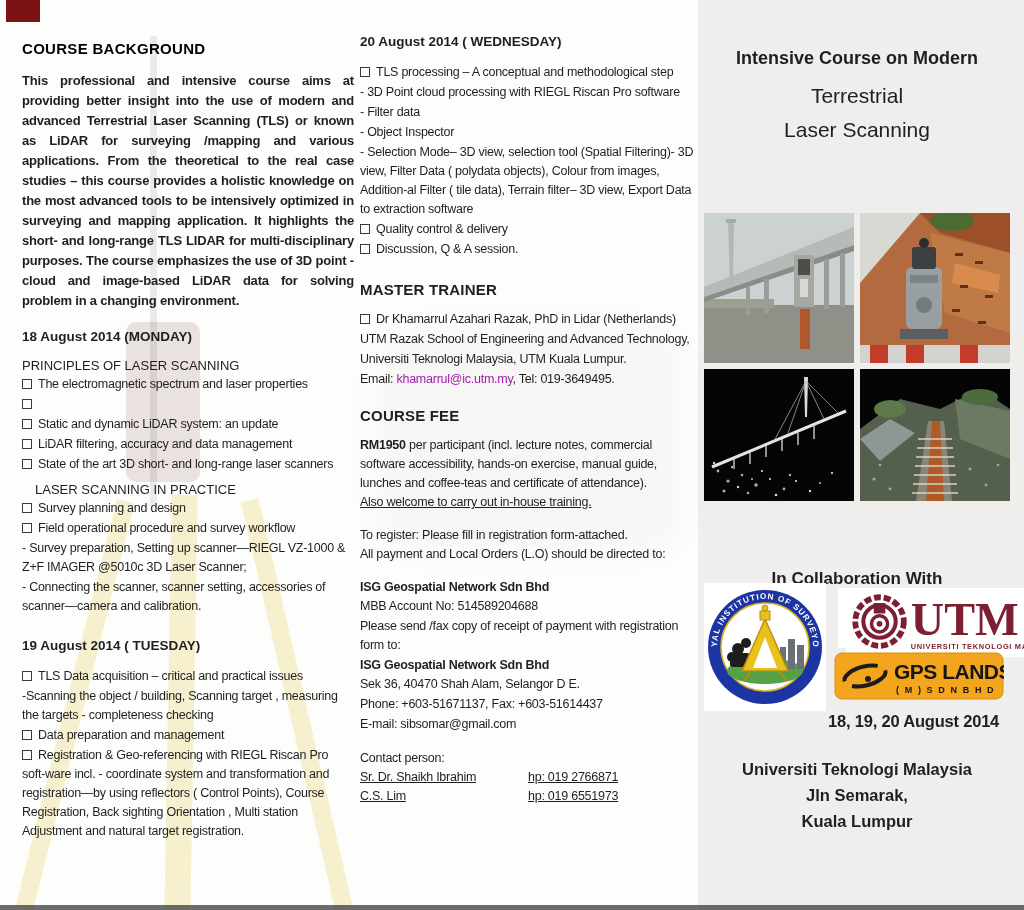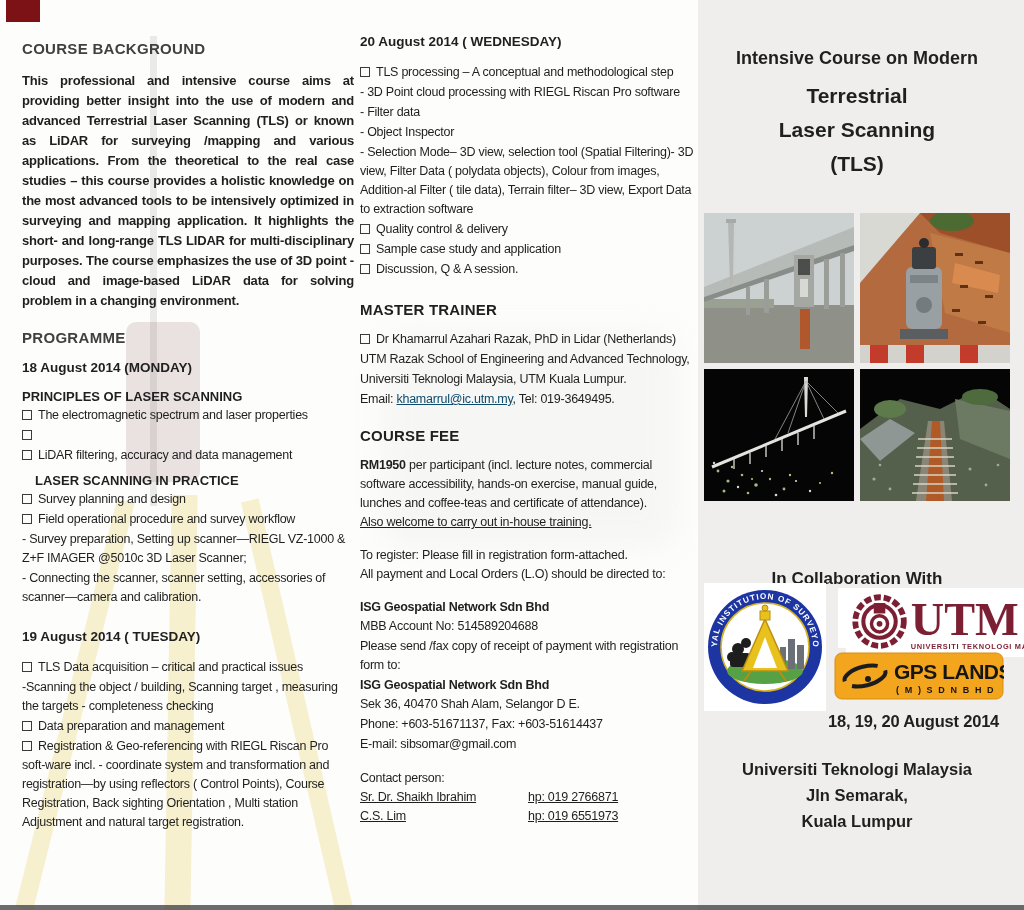--- a/index.html
+++ b/index.html
@@ -16,40 +16,40 @@
   .wm-leg.l1{left:66px;transform:rotate(14deg);}
   .wm-leg.l2{left:168px;width:26px;transform:rotate(1deg);}
   .wm-leg.l3{left:288px;transform:rotate(-13deg);}
   .wm-mid{left:380px;top:330px;width:300px;height:220px;background:#cfcecb;opacity:.14;filter:blur(14px);border-radius:30px;}
   
   .col{position:absolute;z-index:2;}
   .col-left{left:22px;top:40px;width:332px;}
   .col-mid{left:360px;top:20px;width:336px;}
   .col-right{left:700px;top:0;width:314px;}
   
-  .h-gold{color:#404040;font-size:15px;font-weight:bold;letter-spacing:.3px;margin:0 0 14px 0;}
+  .h-gold{color:#000000;font-size:15px;font-weight:bold;letter-spacing:.3px;margin:0 0 14px 0;}
   .intro{font-size:13px;font-weight:bold;line-height:20px;text-align:justify;margin:0 0 18px 0;letter-spacing:-.2px;}
   .day-title{font-size:13.5px;font-weight:bold;margin:14px 0 14px 0;}
-  .sub-head{font-size:13px;font-weight:bold;margin:12px 0 2px 0;}
+  .sub-head{font-size:13px;font-weight:normal;margin:12px 0 2px 0;}
   .h-black{font-size:15px;font-weight:bold;margin:18px 0 12px 0;letter-spacing:.2px;}
   .list{font-size:12.5px;line-height:19px;letter-spacing:-.25px;}
   .list .li{margin:0 0 1px 0;}
   .cbx{display:inline-block;width:8px;height:8px;border:1.2px solid #3a3a3a;margin-right:6px;vertical-align:-0.5px;background:transparent;}
   .line{font-size:12.5px;line-height:19px;letter-spacing:-.25px;}
-  .link{color:#0c4a6e;text-decoration:underline;cursor:pointer;}
+  .link{color:#a21caf;cursor:pointer;}
   .u{text-decoration:underline;}
   .b{font-weight:bold;}
   .para{font-size:12.5px;line-height:19px;letter-spacing:-.25px;margin:0;}
   .gap-md{height:14px;}
   .crow{display:flex;font-size:12.5px;line-height:19px;letter-spacing:-.25px;text-decoration:underline;}
   .cname{width:168px;flex:0 0 auto;}
   
   .title-block{position:absolute;left:0;top:48px;width:314px;text-align:center;z-index:2;}
   .title-line1{font-size:18px;font-weight:bold;margin-bottom:10px;}
-  .title-line{font-size:21px;font-weight:bold;line-height:34px;}
+  .title-line{font-size:21px;font-weight:normal;line-height:34px;}
   .photo-grid{position:absolute;left:4px;top:213px;width:310px;display:grid;
               grid-template-columns:150px 150px;grid-template-rows:150px 132px;gap:6px;z-index:2;}
   .photo{width:100%;height:100%;overflow:hidden;background:#000;}
   .photo svg{display:block;width:100%;height:100%;}
   .collab{position:absolute;left:0;top:569px;width:314px;text-align:center;font-size:17px;font-weight:bold;z-index:2;}
   .logo{position:absolute;z-index:2;background:#fff;}
   .logo-rism{left:4px;top:583px;width:122px;height:128px;}
   .logo-utm{left:138px;top:588px;width:192px;height:60px;padding-left:8px;}
   .logo-gps{left:134px;top:652px;width:170px;height:48px;background:transparent;}
   .dates{position:absolute;left:128px;top:712px;width:186px;font-size:16.5px;font-weight:bold;z-index:2;letter-spacing:-.2px;}
@@ -68,28 +68,29 @@
   <div class="wm wm-leg l1"></div>
   <div class="wm wm-leg l2"></div>
   <div class="wm wm-leg l3"></div>
   <div class="wm wm-mid"></div>
   <div class="corner-mark"></div>
   <div class="bottom-rule"></div>
 
   <div class="col col-left">
     <div class="h-gold">COURSE BACKGROUND</div>
     <p class="intro">This professional and intensive course aims at providing better insight into the use of modern and advanced Terrestrial Laser Scanning (TLS) or known as LiDAR for surveying /mapping and various applications. From the theoretical to the real case studies – this course provides a holistic knowledge on the most advanced tools to be intensively optimized in surveying and mapping application. It highlights the short- and long-range TLS LIDAR for multi-disciplinary purposes. The course emphasizes the use of 3D point - cloud and image-based LiDAR data for solving problem in a changing environment.</p>
-    <div class="h-gold">PROGRAMME</div>
 
     <div class="day-title">18 August 2014  (MONDAY)</div>
     <div class="sub-head">PRINCIPLES OF LASER SCANNING</div>
     <div class="list">
         <div class="li"><span class="cbx"></span><span>The electromagnetic spectrum and laser properties</span></div>
         <div class="li"><span class="cbx"></span></div>
+        <div class="li"><span class="cbx"></span><span>Static and dynamic LiDAR system: an update</span></div>
         <div class="li"><span class="cbx"></span><span>LiDAR filtering, accuracy and data management</span></div>
+        <div class="li"><span class="cbx"></span><span>State of the art 3D short- and long-range laser scanners</span></div>
       </div>
 
     <div class="sub-head" style="margin-top:8px;padding-left:13px;">LASER SCANNING IN PRACTICE</div>
     <div class="list">
         <div class="li"><span class="cbx"></span><span>Survey planning and design</span></div>
         <div class="li"><span class="cbx"></span><span>Field operational procedure and survey workflow</span></div>
         <div class="li"><span>- Survey preparation, Setting up scanner—RIEGL VZ-1000 &amp; Z+F IMAGER @5010c 3D Laser Scanner;</span></div>
         <div class="li"><span>- Connecting the scanner, scanner setting, accessories of scanner—camera and calibration.</span></div>
       </div>
 
@@ -104,21 +105,20 @@
 
   <div class="col col-mid">
     <div class="day-title">20 August 2014 ( WEDNESDAY)</div>
     <div class="list" style="margin-top:14px;">
         <div class="li"><span class="cbx"></span><span>TLS processing – A conceptual and methodological step</span></div>
         <div class="li"><span>- 3D Point cloud processing with RIEGL Riscan Pro software</span></div>
         <div class="li"><span>- Filter data</span></div>
         <div class="li"><span>- Object Inspector</span></div>
         <div class="li"><span>  - Selection Mode– 3D view, selection tool (Spatial Filtering)- 3D view, Filter Data ( polydata objects),  Colour from images, Addition-al Filter ( tile data), Terrain filter– 3D view, Export Data to extraction software</span></div>
         <div class="li"><span class="cbx"></span><span>Quality control &amp; delivery</span></div>
-        <div class="li"><span class="cbx"></span><span>Sample case study and application</span></div>
         <div class="li"><span class="cbx"></span><span>Discussion, Q &amp; A session.</span></div>
       </div>
 
     <div class="h-black" style="margin-top:22px;">MASTER TRAINER</div>
     <div class="list">
         <div class="li"><span class="cbx"></span><span>Dr Khamarrul Azahari Razak,  PhD in Lidar  (Netherlands)</span></div>
         <div class="li"><span>UTM Razak School of Engineering and Advanced Technology,</span></div>
         <div class="li"><span>Universiti Teknologi Malaysia, UTM Kuala Lumpur.</span></div>
       </div>
     <div class="line"><span>Email: </span><a class="link">khamarrul@ic.utm.my</a><span>, Tel: 019-3649495.</span></div>
@@ -155,21 +155,20 @@
         <span>hp: 019 6551973</span>
       </div>
   </div>
 
   <div class="col col-right">
 
     <div class="title-block">
       <div class="title-line1">Intensive Course on Modern</div>
       <div class="title-line">Terrestrial</div>
       <div class="title-line">Laser Scanning</div>
-      <div class="title-line">(TLS)</div>
     </div>
 
     <div class="photo-grid">
 
       <div class="photo">
         <svg viewBox="0 0 150 150" preserveAspectRatio="none">
           <rect width="150" height="150" fill="#ccd1d2"></rect>
           <rect y="92" width="150" height="58" fill="#8f9088"></rect>
           <rect y="86" width="70" height="9" fill="#9aa192"></rect>
           <polygon points="0,74 150,14 150,32 0,84" fill="#b7bbb7"></polygon>

